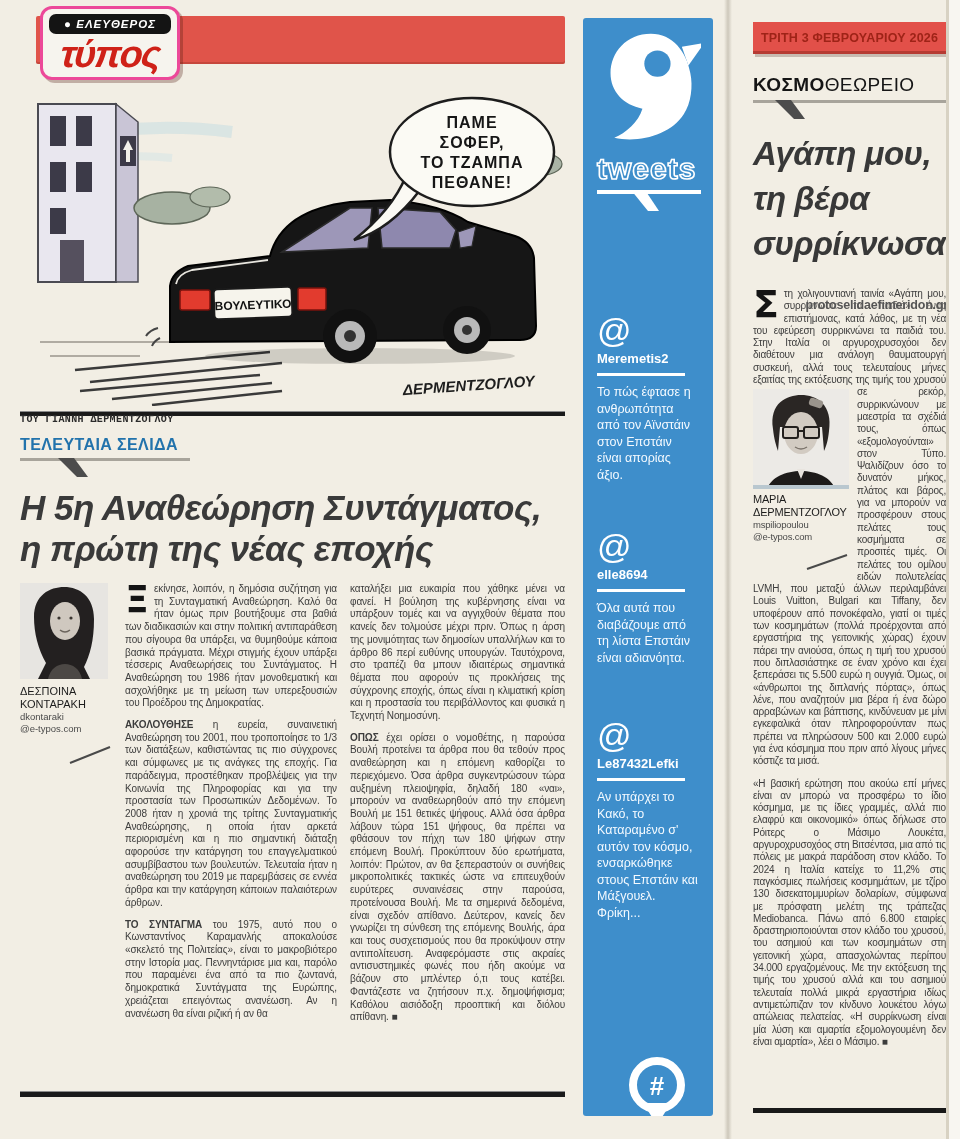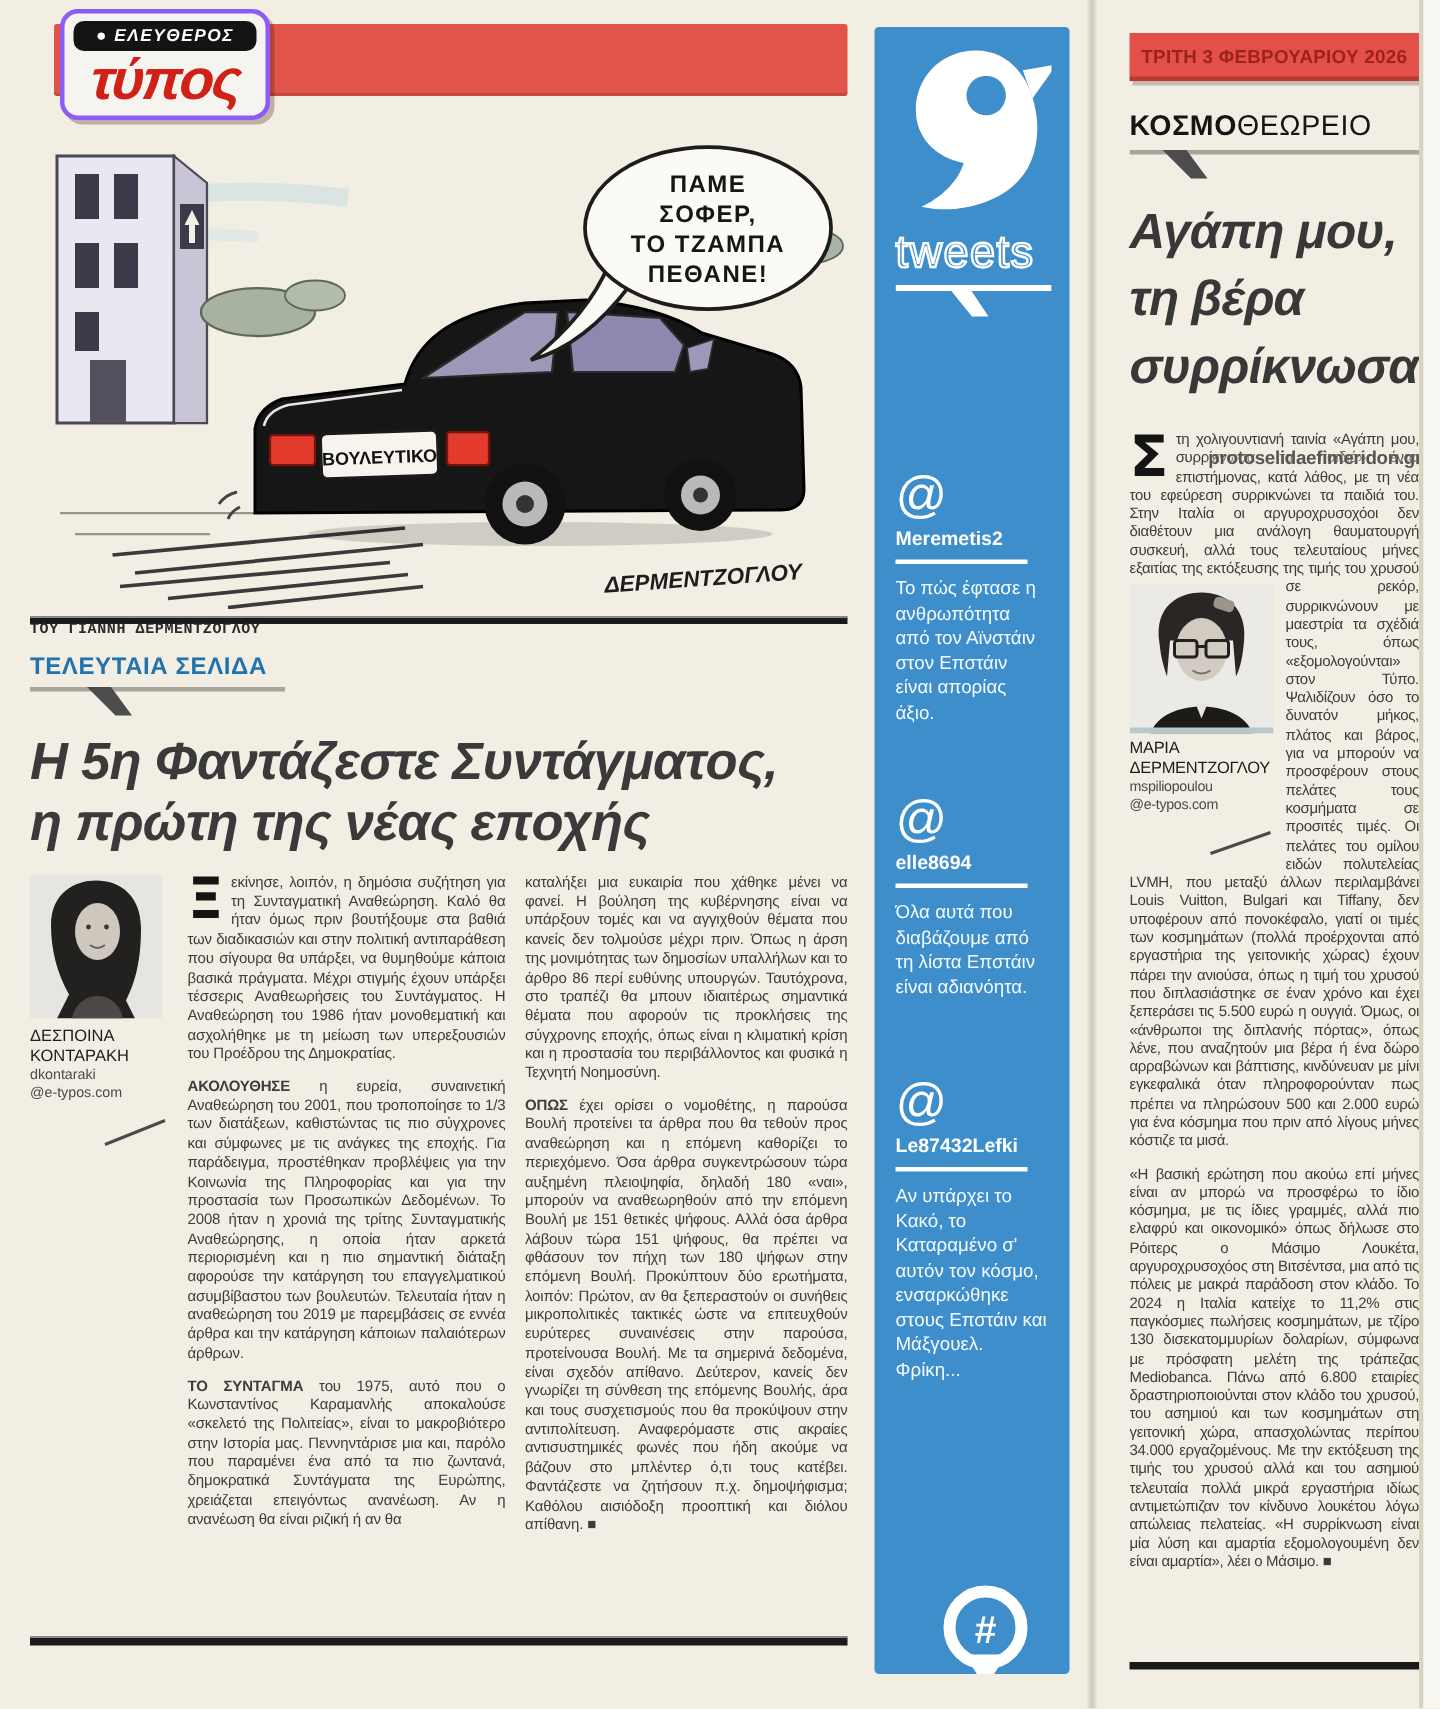--- a/index.html
+++ b/index.html
@@ -4,21 +4,21 @@
 <style>
   html,body{margin:0;padding:0;}
   body{
     width:960px;height:1139px;position:relative;overflow:hidden;
     background:#f2eee4;
     font-family:"Liberation Sans","DejaVu Sans",sans-serif;
     color:#3c3c3c;
   }
   
   .masthead-bar{position:absolute;left:36px;top:16px;width:529px;height:48px;background:#e0544a;border-radius:2px;box-shadow:inset 0 -2px 0 rgba(120,30,20,.25);}
-  .brand-box{position:absolute;left:40px;top:6px;width:140px;height:74px;background:#f6f4ee;border:3px solid #8b5cf6;border-radius:12px;box-shadow:3px 3px 0 rgba(80,25,18,.3);box-sizing:border-box;}
+  .brand-box{position:absolute;left:40px;top:6px;width:140px;height:74px;background:#f6f4ee;border:3px solid #ec4899;border-radius:12px;box-shadow:3px 3px 0 rgba(80,25,18,.3);box-sizing:border-box;}
   .brand-banner{margin:5px 6px 0;height:20px;background:#141414;border-radius:7px;color:#fff;font-size:11.5px;font-weight:700;font-style:italic;display:flex;align-items:center;justify-content:center;letter-spacing:1px;}
   .brand-name{text-align:center;font-size:38px;font-weight:800;font-style:italic;color:#cf2118;letter-spacing:-2px;line-height:40px;margin-top:0;transform:skewX(-4deg);}
   
   .left-region{position:absolute;left:20px;top:90px;width:545px;}
   .cartoon{position:relative;width:545px;height:316px;}
   .cartoon-credit{font-size:10px;font-weight:700;color:#2b2b2b;letter-spacing:.4px;margin-top:4px;font-family:Liberation Mono, monospace;}
   .rule-black{height:4px;background:#1a1a1a;margin-top:5px;border-top:1px solid #8a8a8a;}
   .section-label{margin-top:20px;font-size:16px;font-weight:800;color:#2273ac;letter-spacing:.4px;}
   .hook-rule{display:block;margin-top:3px;}
   .headline{margin-top:8px;font-size:35px;line-height:41px;font-weight:800;font-style:italic;color:#3a3a3a;letter-spacing:-.5px;}
@@ -27,21 +27,21 @@
   .author-name{font-size:11px;font-weight:400;color:#1c1c1c;line-height:13px;margin-top:6px;}
   .author-handle,.author-email{font-size:9.5px;color:#4a4a4a;line-height:12px;}
   .slash{display:block;margin:10px 0 0 auto;}
   .body-col{font-size:10px;line-height:12.7px;color:#3c3c3c;text-align:justify;letter-spacing:-.1px;}
   .body-col p{margin:0 0 9px;}
   .lead{font-weight:800;}
   .dropcap{float:left;font-size:38px;line-height:30px;font-weight:900;color:#141414;margin:1px 5px 0 0;font-family:"DejaVu Sans",sans-serif;font-style:normal;}
   
   .tweets-panel{position:absolute;left:583px;top:18px;width:130px;height:1098px;background:#3e8ecb;border-radius:3px;padding:0 14px;box-sizing:border-box;color:#fff;overflow:hidden;}
   .bird{display:block;margin:10px auto 0;}
-  .tweets-title{font-size:30px;font-weight:400;letter-spacing:1px;color:transparent;-webkit-text-stroke:1.6px #ffffff;margin-top:2px;}
+  .tweets-title{font-size:30px;font-weight:700;letter-spacing:1px;color:transparent;-webkit-text-stroke:1.6px #ffffff;margin-top:2px;}
   .tweet{margin-top:46px;}
   .tweet-first{margin-top:100px;}
   .at{font-size:34px;line-height:34px;font-weight:400;color:#fff;}
   .tweet-handle{font-size:13px;font-weight:700;margin-top:4px;}
   .tweet-underline{width:88px;height:3px;background:#fff;margin:7px 0 8px;}
   .tweet-text{font-size:12.5px;line-height:16.5px;font-weight:500;color:#f4faff;}
   .pin-wrap{margin-top:132px;}
   .pin{display:block;margin-left:22px;}
   
   .fold{position:absolute;left:724px;top:0;width:8px;height:1139px;background:linear-gradient(90deg,rgba(0,0,0,0),rgba(110,100,80,.28),rgba(0,0,0,0));}
@@ -141,21 +141,21 @@
 
   <div class="rule-black"></div>
 
   <div class="section-label">ΤΕΛΕΥΤΑΙΑ ΣΕΛΙΔΑ</div>
   <svg class="hook-rule" width="170" height="22" viewBox="0 0 170 22">
     <rect y="1" width="170" height="3" fill="#a8a49b"></rect>
     <path d="M38,1 h16 l14,19 h-11 z" fill="#4c4c4c"></path>
   </svg>
 
   <div class="headline">
-    <div>Η 5η Φαντάζεστε Συντάγματος,</div>
+    <div>Η 5η Αναθεώρηση Συντάγματος,</div>
     <div>η πρώτη της νέας εποχής</div>
   </div>
 
   <div class="article-grid">
 
     <div>
       <svg class="avatar" width="88" height="96" viewBox="0 0 88 96">
         <rect width="88" height="96" fill="#e7e5e1"></rect>
         <path d="M14,34 C14,12 30,4 44,4 C60,4 74,14 74,36 C74,58 70,72 64,84 L70,96 L18,96 L26,80 C18,66 14,50 14,34 Z" fill="#232020"></path>
         <ellipse cx="45" cy="38" rx="15" ry="19" fill="#cfc8bf"></ellipse>

